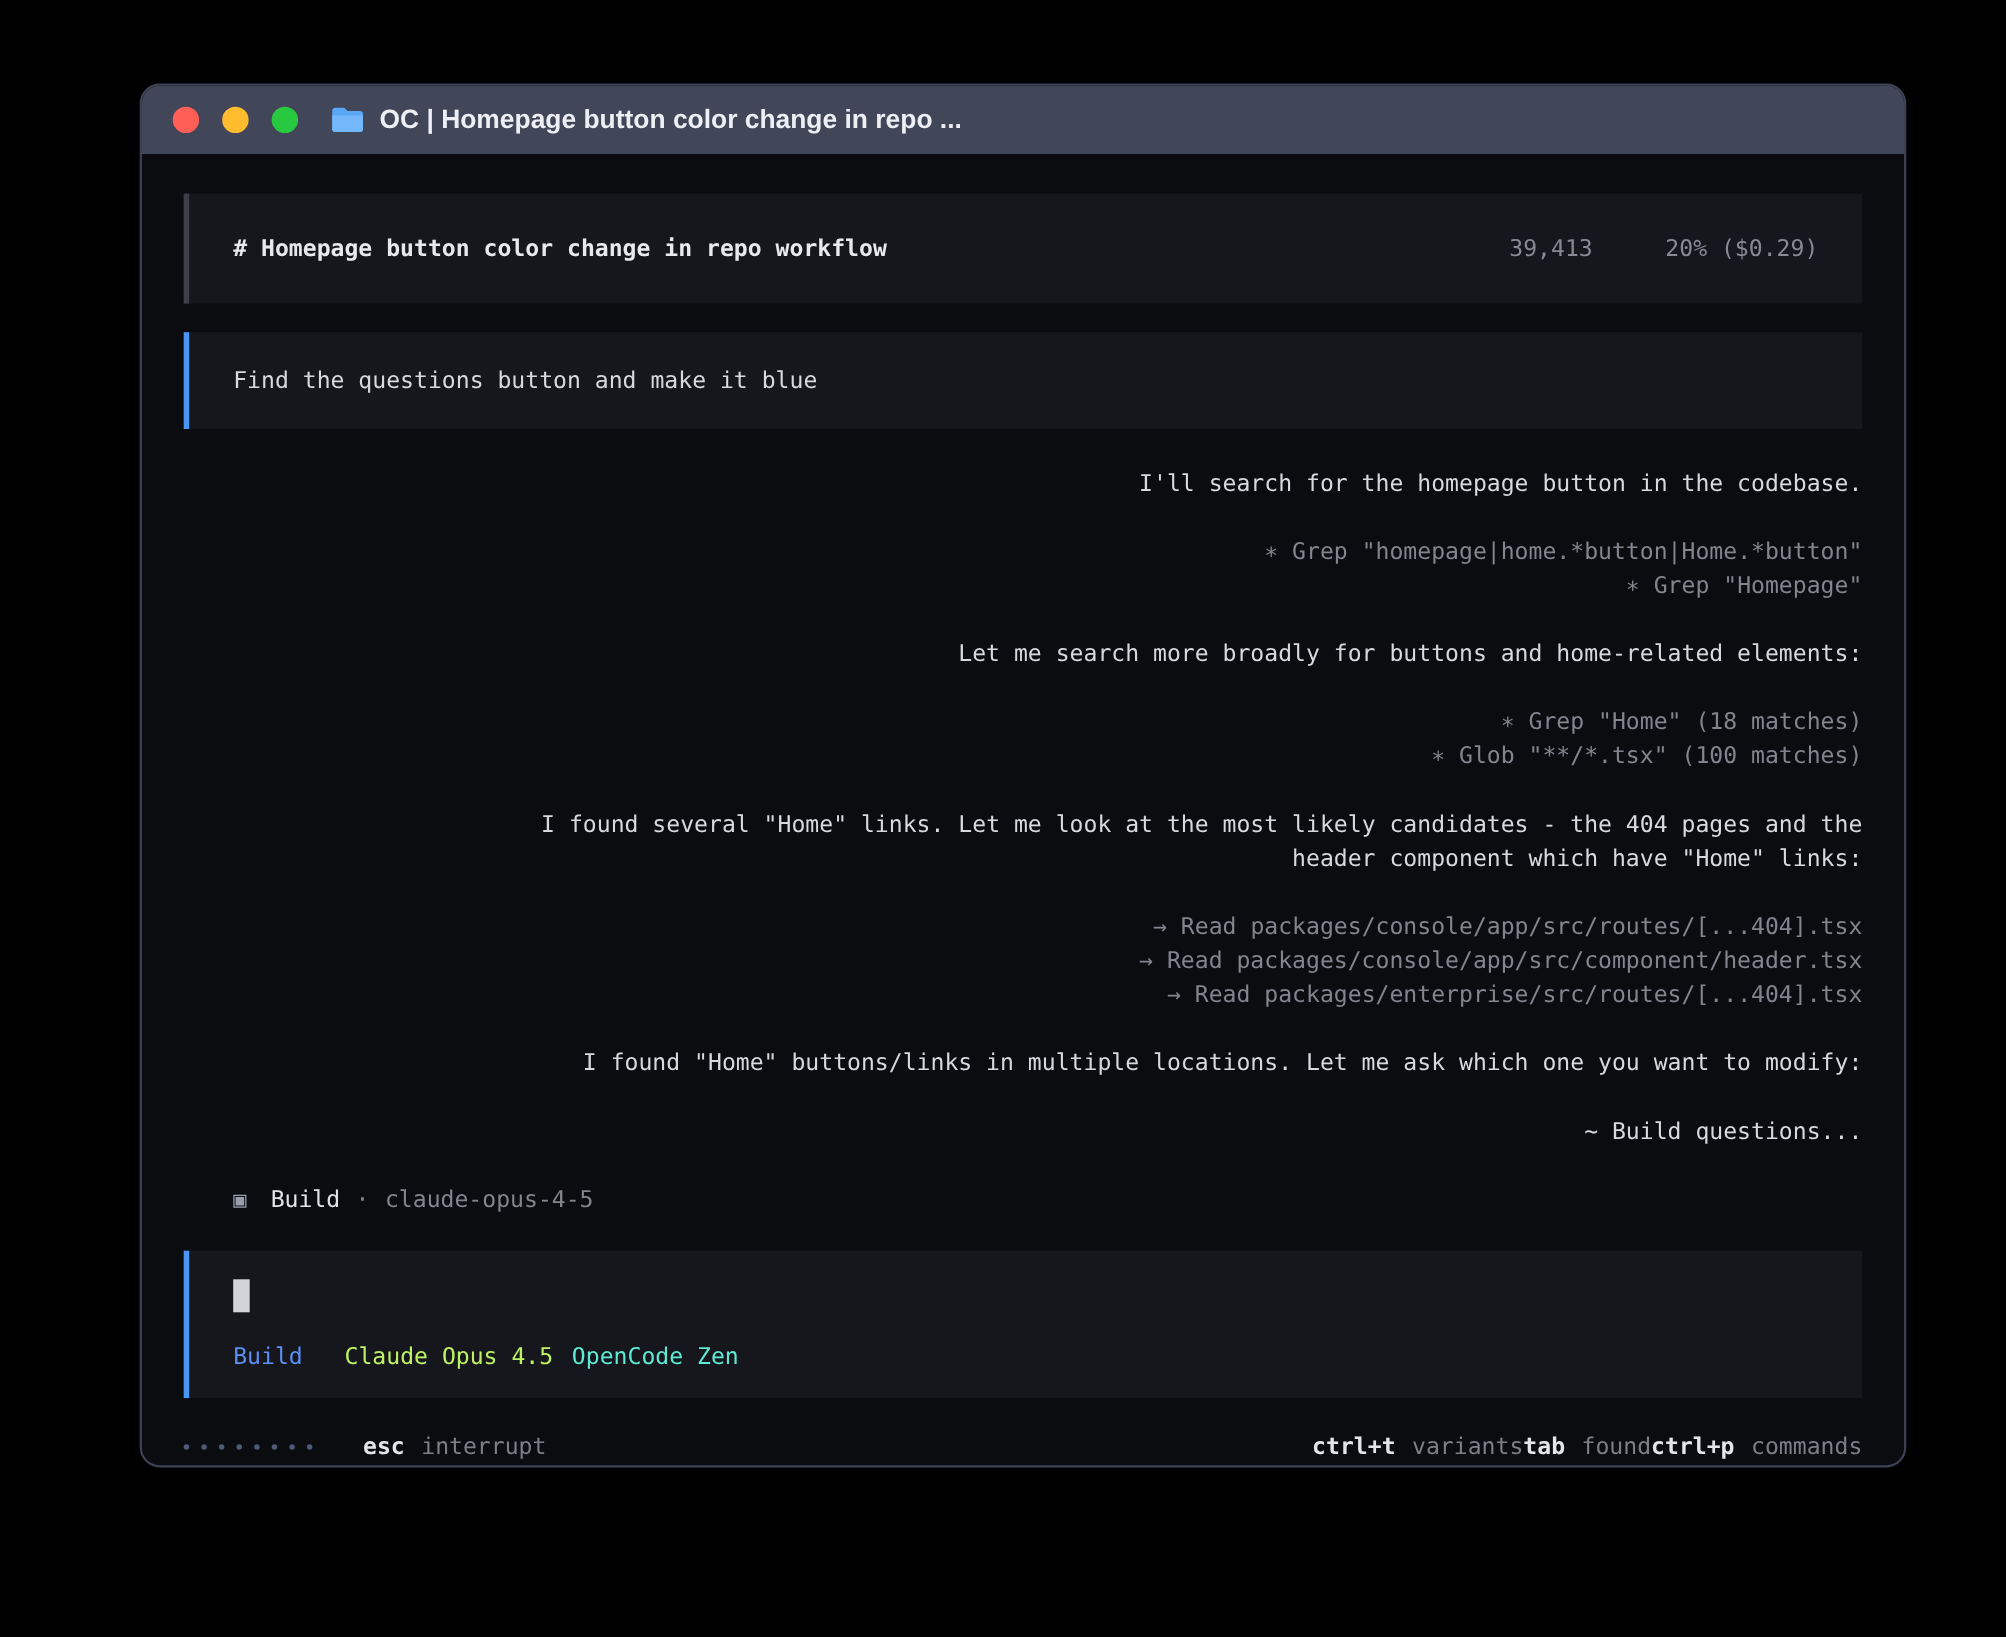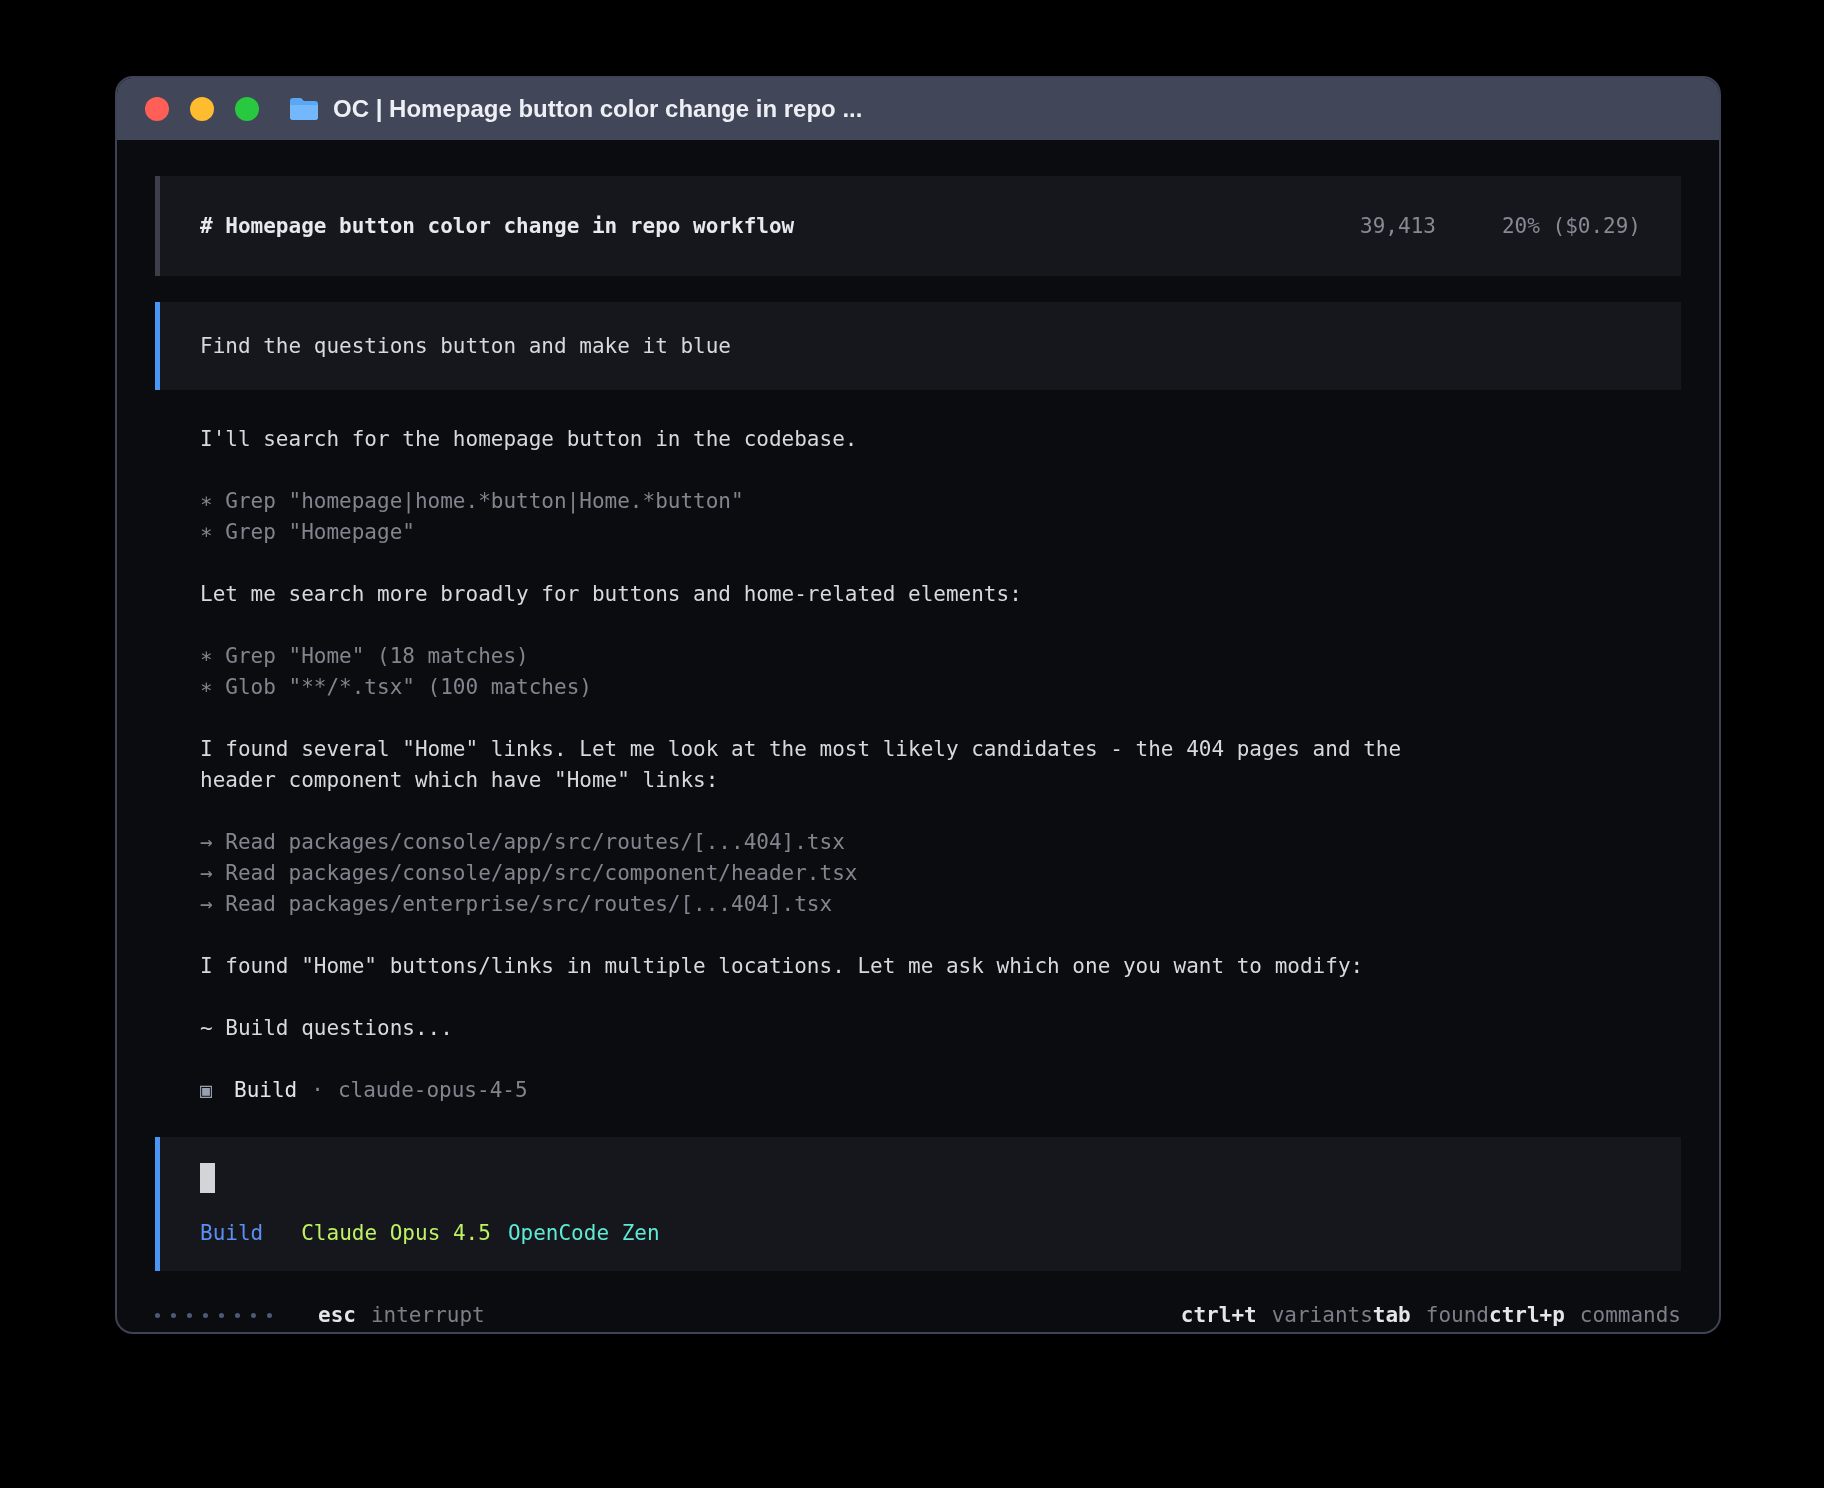--- a/index.html
+++ b/index.html
@@ -1,20 +1,20 @@
 <!DOCTYPE html>
 <html><head>
 <meta charset="utf-8">
 <style>
   * { margin: 0; padding: 0; box-sizing: border-box; }
   html, body { width: 1824px; height: 1488px; background: #000; overflow: hidden; }
   body { position: relative; font-family: "DejaVu Sans Mono", monospace; }
 
   .window {
-    position: absolute; left: 115px; top: 76px;
+    position: absolute; left: 127px; top: 76px;
     width: 1606px; height: 1258px;
     background: #0b0c10;
     border: 2px solid #3d4254;
     border-radius: 18px;
     overflow: hidden;
     display: flex; flex-direction: column;
   }
 
   .titlebar {
     height: 62px; flex: 0 0 62px;
@@ -57,21 +57,21 @@
   .user-block {
     margin-top: 26px;
     border-left: 5px solid #4b96f4;
     height: 88px; flex: 0 0 88px;
     display: flex; align-items: center;
     padding: 0 40px;
     color: #d7d9de;
   }
 
   .chat { margin: 34px 0 0 45px; }
-  .group { margin-bottom: 31px; }
+  .group { margin-bottom: 31px; text-align: right; }
   .line { line-height: 31px; white-space: pre; }
   .plain { color: #d7d9de; }
   .dim { color: #82858e; }
 
   .agent-line { display: flex; align-items: center; gap: 0; line-height: 31px; }
   .agent-icon { color: #98a0af; font-size: 20px; margin-right: 22px; }
   .agent-name { color: #e2e4e9; }
   .agent-sep { color: #82858e; margin: 0 14px; }
   .agent-model { color: #82858e; }
 

